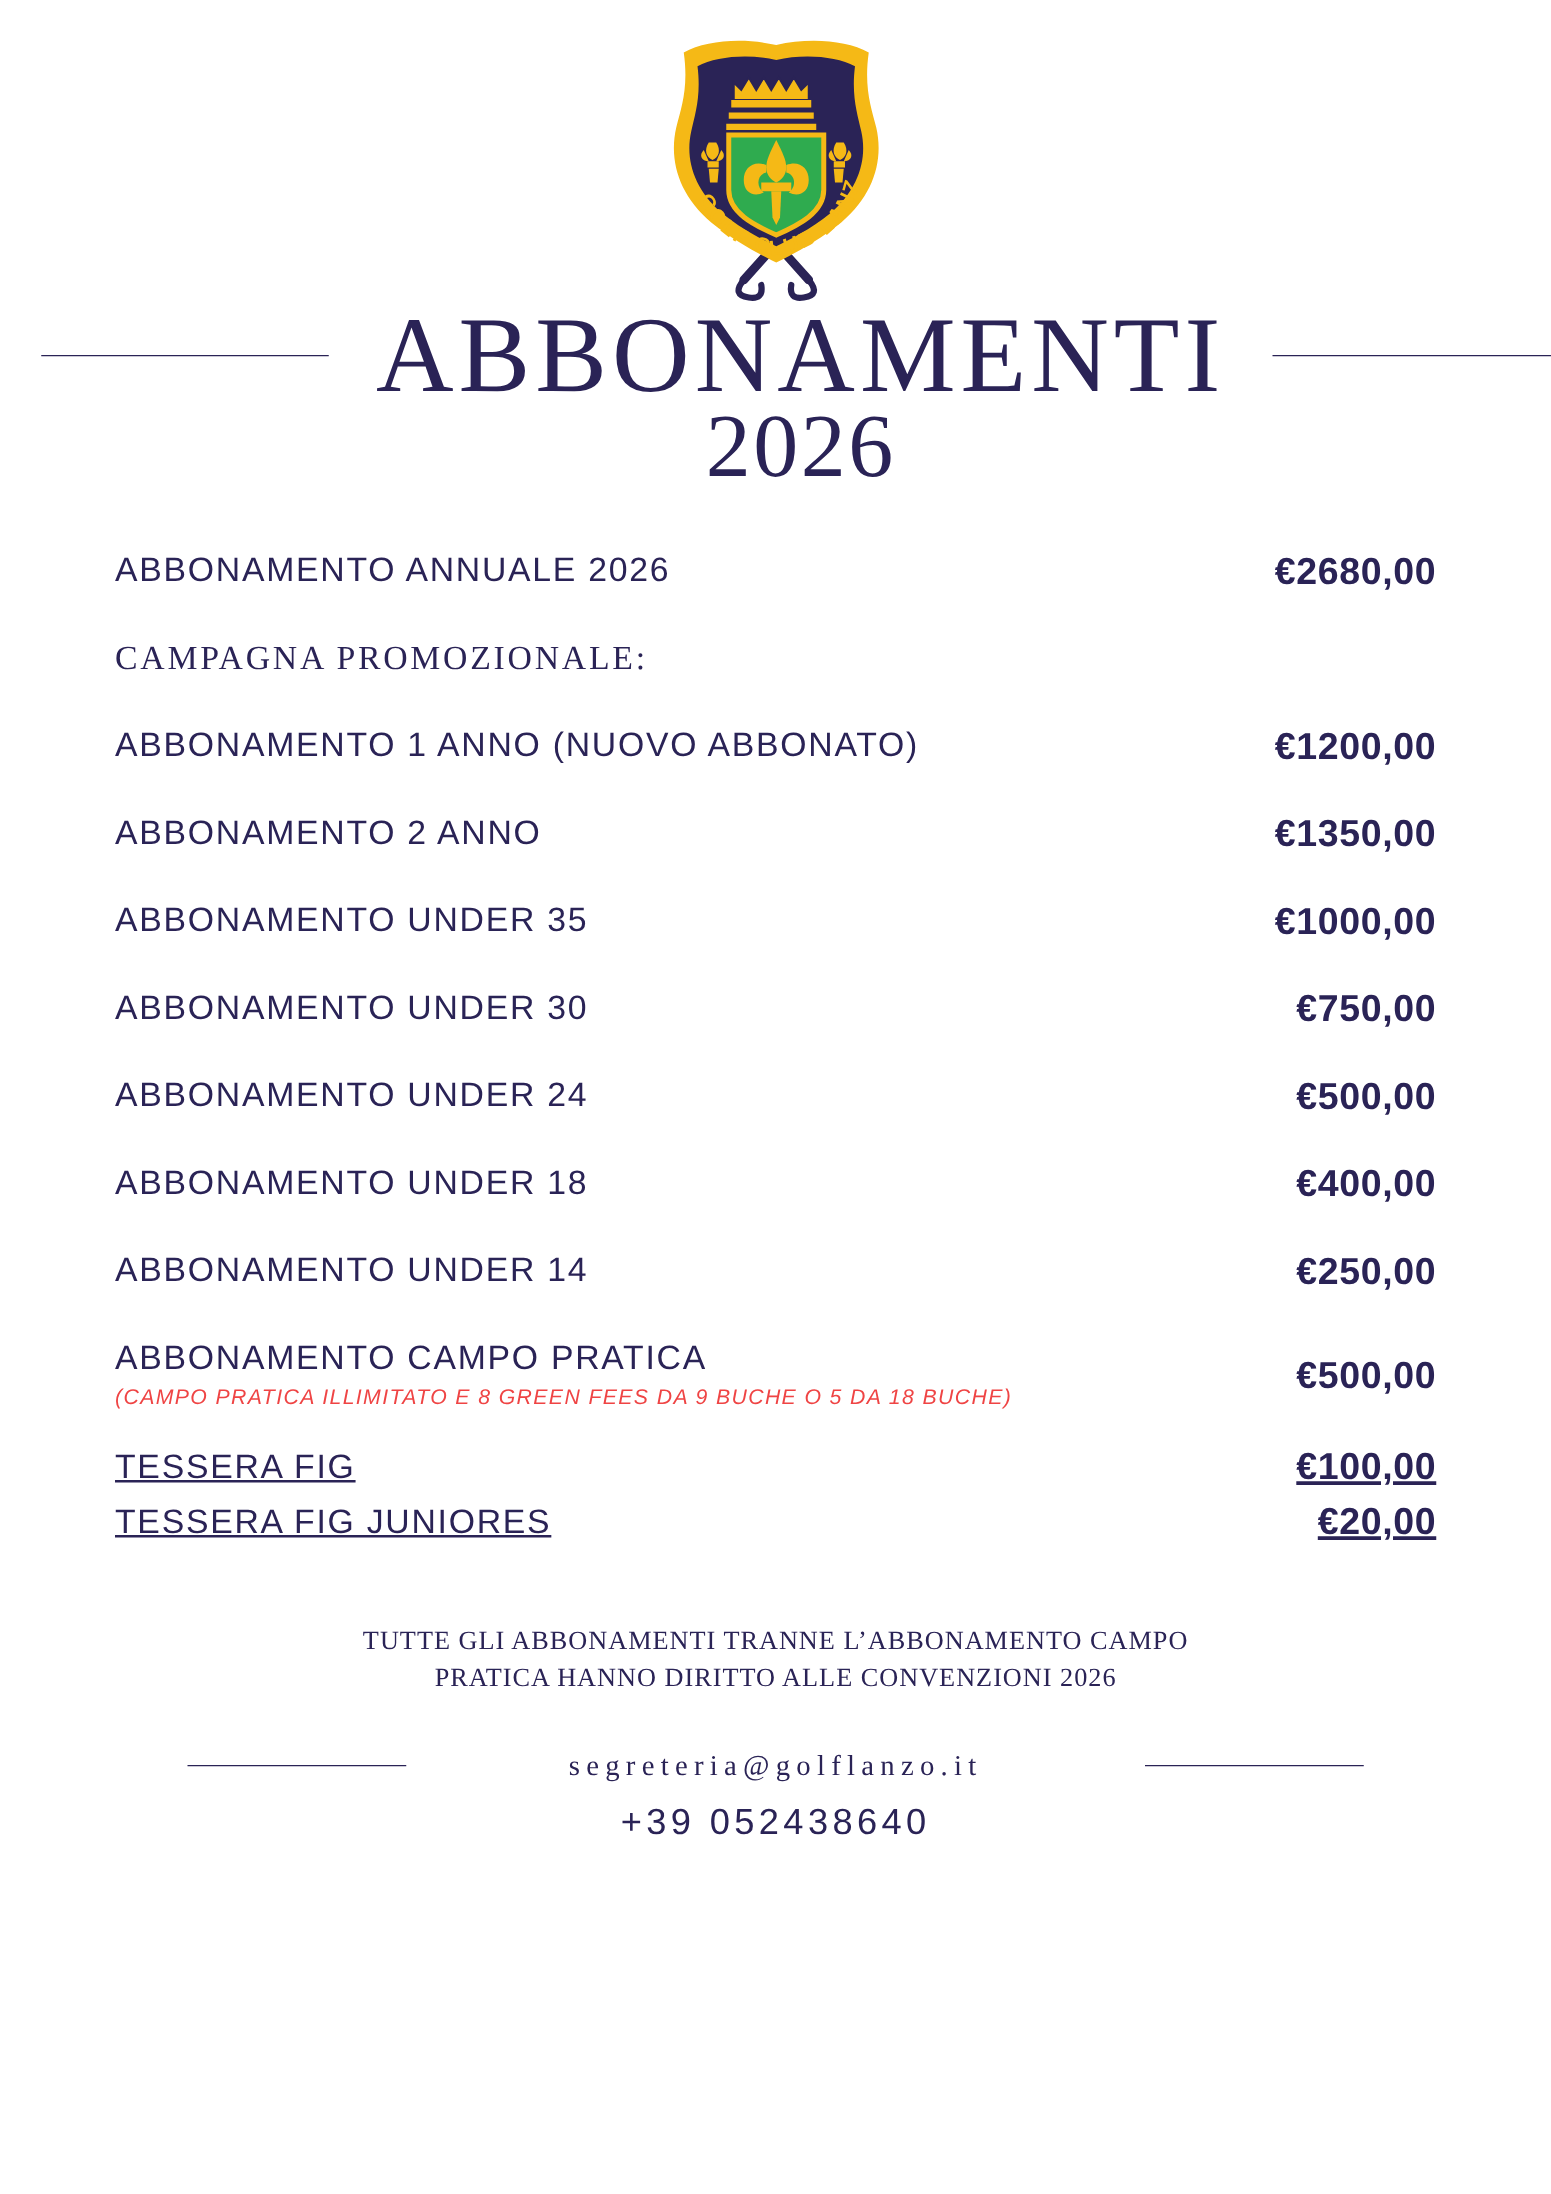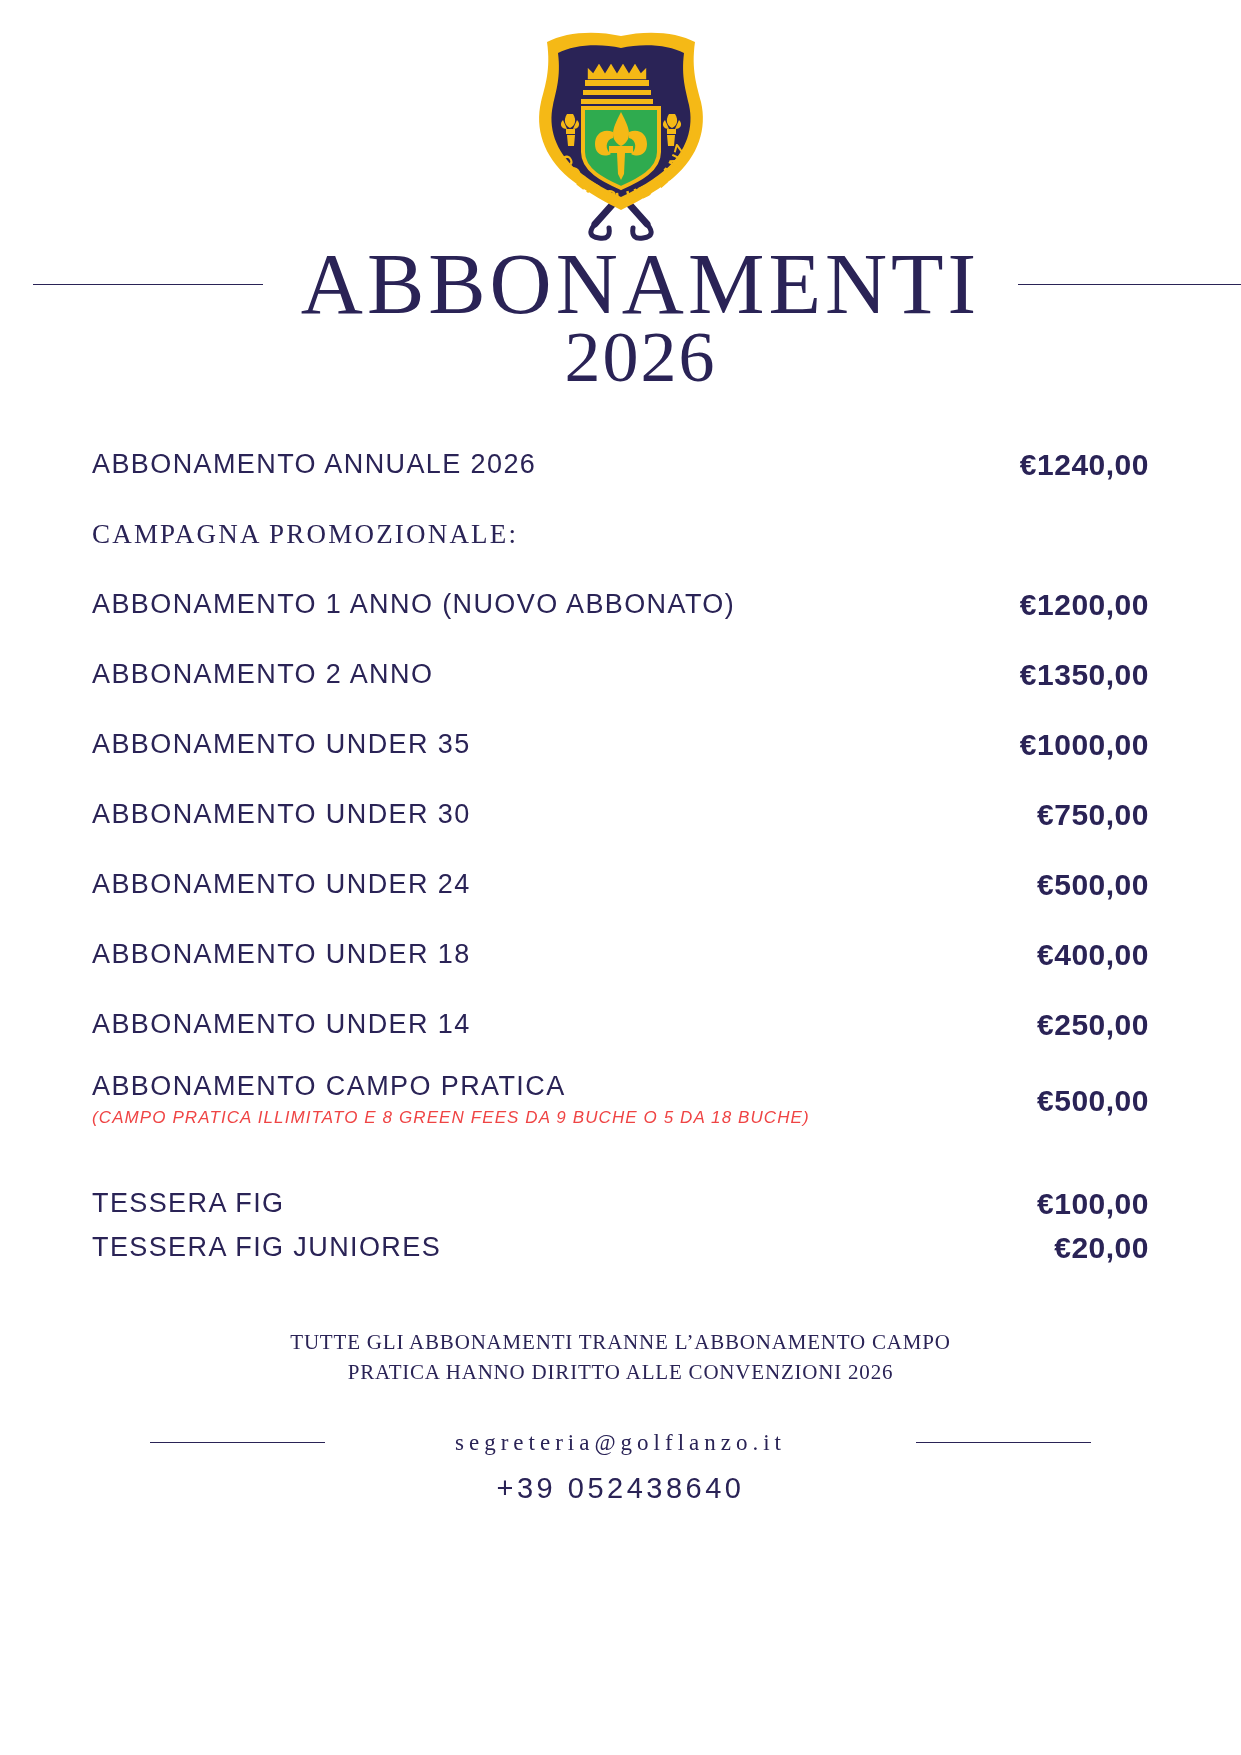--- a/index.html
+++ b/index.html
@@ -72,21 +72,20 @@
     color: #2a2356;
     margin-top: -4px;
   }
 
   
   .list {
     margin: 48px 92px 0 92px;
   }
   .row {
     display: flex;
-    align-items: center;
     justify-content: space-between;
     min-height: 48px;
   }
   .row-gap { margin-top: 22px; }
   .row-label {
     font-family: "Liberation Sans", sans-serif;
     font-size: 27px;
     letter-spacing: 1.4px;
     color: #2a2356;
     font-weight: 400;
@@ -118,21 +117,21 @@
     font-style: italic;
   }
   .row-stacked {
     display: flex;
     align-items: center;
     justify-content: center;
     margin-top: 22px;
   }
   .row-stacked .left { flex: 1 1 auto; }
 
-  .tessera-block { margin-top: 50px; }
+  .tessera-block { margin-top: 20px; text-decoration: underline; }
   .tessera-row {
     display: flex;
     align-items: center;
     justify-content: space-between;
     min-height: 44px;
   }
 
   
   .notice {
     margin: 58px auto 0 auto;
@@ -255,21 +254,21 @@
       <div class="title-main">ABBONAMENTI</div>
       <div class="rule rule-right"></div>
     </div>
     <div class="title-year">2026</div>
   </div>
 
   <div class="list">
 
     <div class="row">
       <div class="row-label">ABBONAMENTO ANNUALE 2026</div>
-      <div class="row-price">€1240,00</div>
+      <div class="row-price">€2680,00</div>
     </div>
 
     <div class="row row-gap">
       <div class="row-label serif">CAMPAGNA PROMOZIONALE:</div>
       <div class="row-price"></div>
     </div>
 
     <div class="row row-gap">
       <div class="row-label">ABBONAMENTO 1 ANNO (NUOVO ABBONATO)</div>
       <div class="row-price">€1200,00</div>

